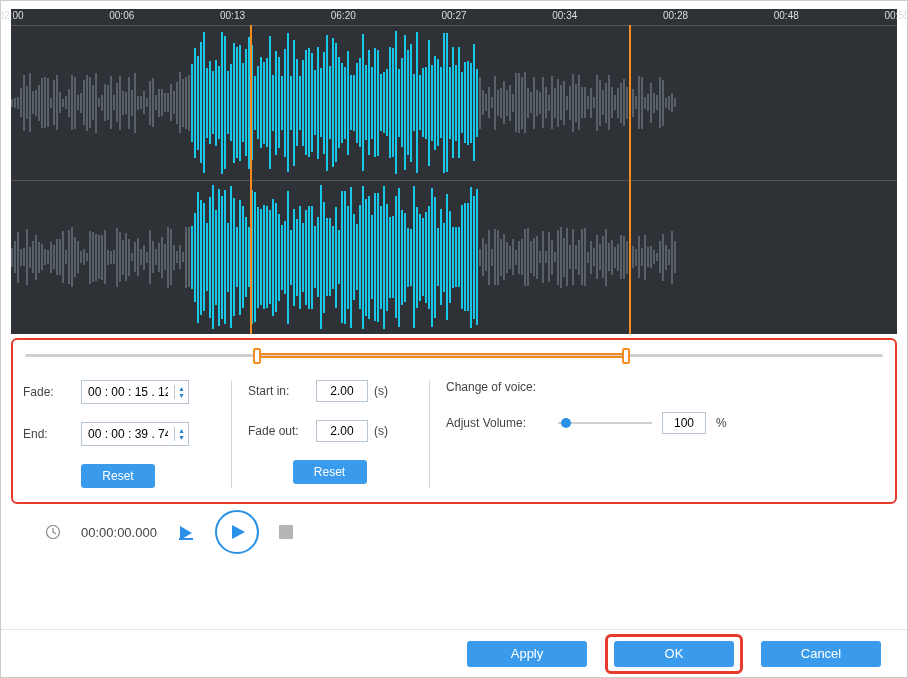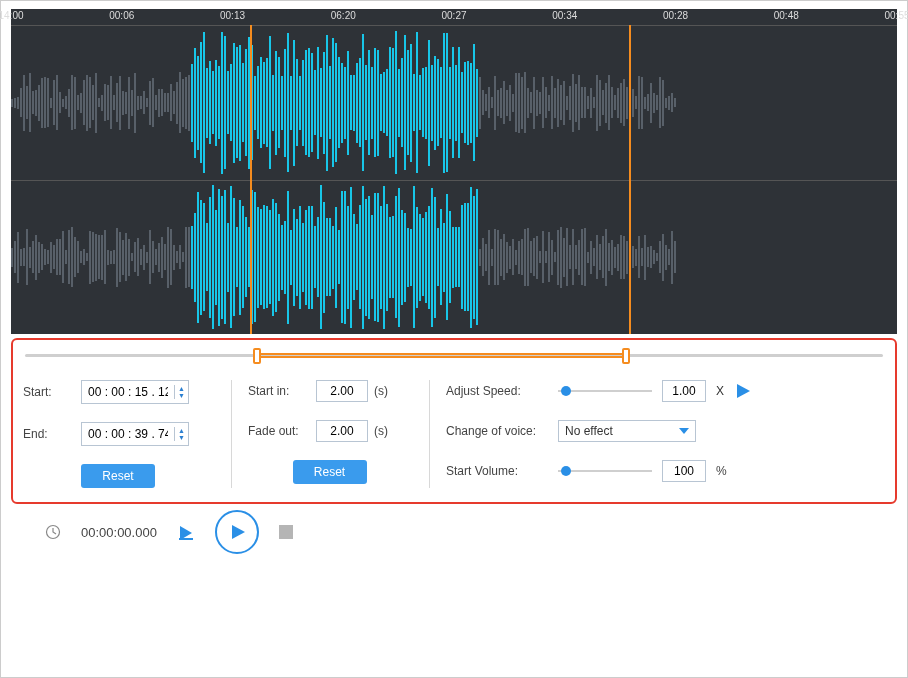--- a/index.html
+++ b/index.html
@@ -71,21 +71,21 @@
   .col-sep { border-left: 1px solid #d8d8d8; padding-left: 16px; }
 </style>
 </head>
 <body>
 
 <div class="window">
   <div class="body">
     <div class="main">
       <div class="wave-area">
         <div class="ruler" id="ruler">
-            <span style="left: 0%;">14:00</span>
+            <span style="left: 0%;">02:00</span>
             <span style="left: 12.5%;">00:06</span>
             <span style="left: 25%;">00:13</span>
             <span style="left: 37.5%;">06:20</span>
             <span style="left: 50%;">00:27</span>
             <span style="left: 62.5%;">00:34</span>
             <span style="left: 75%;">00:28</span>
             <span style="left: 87.5%;">00:48</span>
             <span style="left: 100%;">00:55</span>
           </div>
         <div class="wave-canvas">
@@ -553,21 +553,21 @@
           <div class="track"></div>
           <div class="range" id="trim-range" style="left: 27%; width: 43%;"></div>
           <div class="handle" id="trim-h1" style="left: 27%;"></div>
           <div class="handle" id="trim-h2" style="left: 70%;"></div>
         </div>
 
         <div class="row3">
 
           <div class="col">
             <div class="field-row">
-              <span class="lbl">Start:</span>
+              <span class="lbl">Fade:</span>
               <div class="spin">
                 <input value="00 : 00 : 15 . 122" style="">
                 <div class="arrows">
                     <span>▲</span>
                     <span>▼</span>
                   </div>
               </div>
             </div>
             <div class="field-row">
               <span class="lbl">End:</span>
@@ -591,42 +591,24 @@
             <div class="field-row">
               <span class="lbl-w">Fade out:</span>
               <input class="num-field" value="2.00" style="">
               <span class="small-unit">(s)</span>
             </div>
             <button class="reset-btn">Reset</button>
           </div>
 
           <div class="col rcol col-sep">
             <div class="field-row">
-              <span class="lbl3">Adjust Speed:</span>
-              <div class="slider">
-                <div class="strack"></div>
-                  <div class="sthumb" id="speed-thumb" style="left: 8%;"></div>
-              </div>
-              <input class="num-field" style="width: 44px;" value="1.00">
-              <span class="speed-x">X</span>
-              <svg class="play-ico" viewBox="0 0 18 18">
-                  <polygon points="3,2 16,9 3,16"></polygon>
-                </svg>
+              <span class="lbl3">Change of voice:</span>
             </div>
             <div class="field-row">
-              <span class="lbl3">Change of voice:</span>
-              <div class="select">
-                <span>No effect</span>
-                <svg viewBox="0 0 10 10">
-                    <polygon points="0,2 10,2 5,8"></polygon>
-                  </svg>
-              </div>
-            </div>
-            <div class="field-row">
-              <span class="lbl3">Start Volume:</span>
+              <span class="lbl3">Adjust Volume:</span>
               <div class="slider">
                 <div class="strack"></div>
                   <div class="sthumb" id="vol-thumb" style="left: 8%;"></div>
               </div>
               <input class="num-field" style="width: 44px;" value="100">
               <span class="small-unit">%</span>
             </div>
           </div>
         </div>
       </div>
@@ -644,13 +626,20 @@
         <div class="big-play">
           <svg viewBox="0 0 18 18">
               <polygon points="3,2 16,9 3,16"></polygon>
             </svg>
         </div>
         <div class="stop-sq"></div>
       </div>
 
     </div>
   </div>
+  <div class="footer">
+    <button class="btn">Apply</button>
+    <div class="ok-wrap">
+      <button class="btn">OK</button>
+    </div>
+    <button class="btn">Cancel</button>
+  </div>
 </div>
 
 </body></html>

